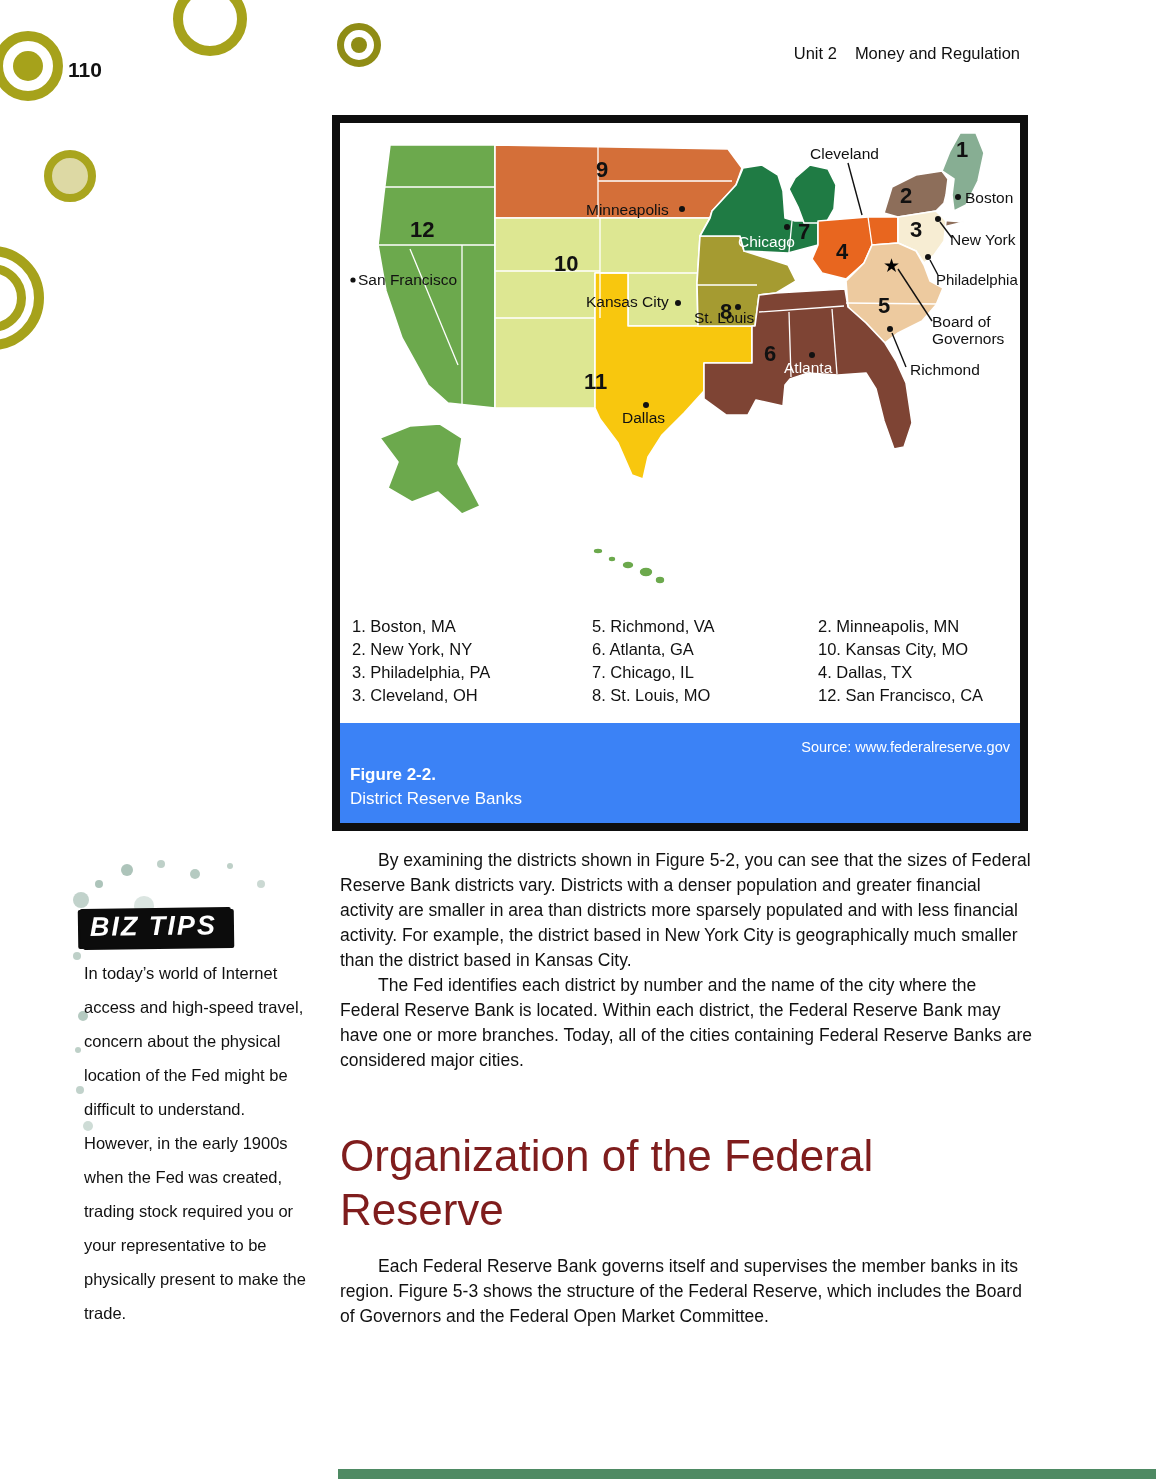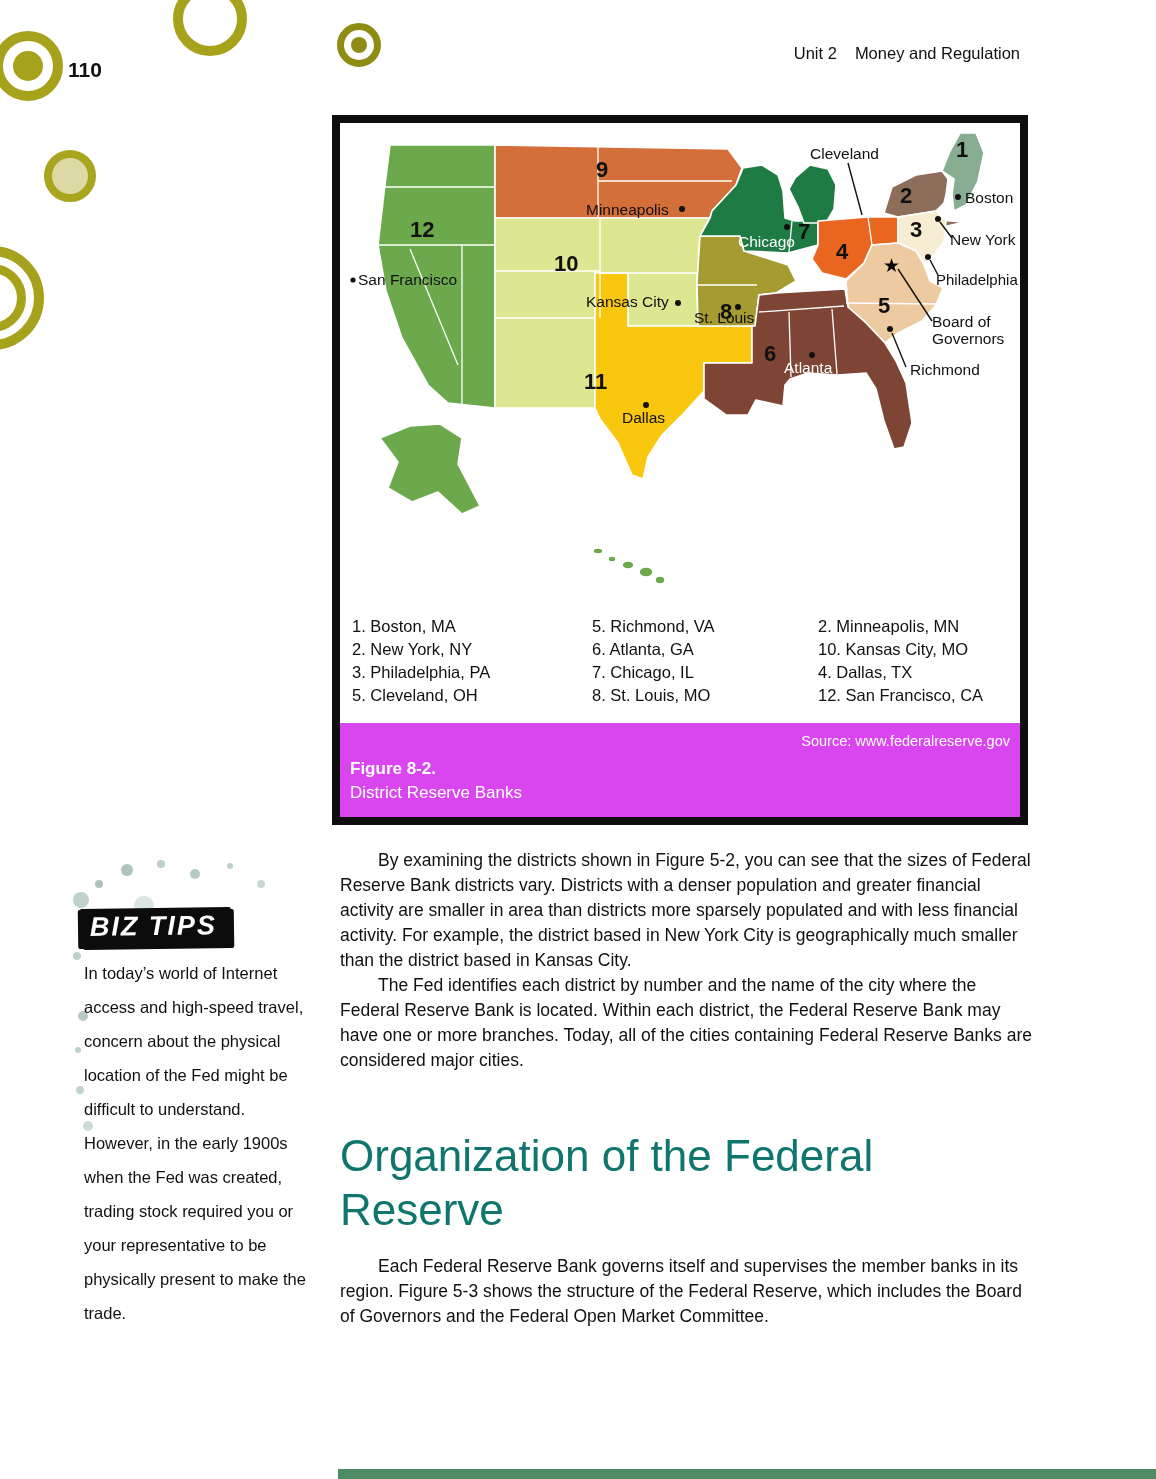--- a/index.html
+++ b/index.html
@@ -27,21 +27,21 @@
   figure.fig svg{display:block;}
   .num{font:bold 22px "Liberation Sans", sans-serif;fill:#111;}
   .city{font:15.5px "Liberation Sans", sans-serif;fill:#111;}
   .city.light{fill:#ffffff;}
   .leader{stroke:#111;stroke-width:1.4;}
   .cdot{fill:#111;}
   .legend{display:flex;padding:10px 0 16px 12px;font-size:16.5px;}
   .legend .lcol{line-height:23px;}
   .legend .lc1{width:240px;}
   .legend .lc2{width:226px;}
-  .figbar{background:#d946ef;color:#fff;padding:10px 10px 14px 10px;}
+  .figbar{background:#3b82f6;color:#fff;padding:16px 10px 14px 10px;}
   .src{text-align:right;font-size:14.5px;margin-bottom:10px;}
   .flabel{font-weight:bold;font-size:17px;}
   .fcap{font-size:17px;margin-top:4px;}
   
   .splat{position:absolute;left:95px;top:880px;width:8px;height:8px;border-radius:50%;
     background:rgba(92,138,118,.5);
     box-shadow:
       28px -14px 0 2px rgba(92,138,118,.5),
       62px -20px 0 0 rgba(92,138,118,.4),
       96px -10px 0 1px rgba(92,138,118,.45),
@@ -56,21 +56,21 @@
       -19px 206px 0 0 rgba(92,138,118,.38),
       -11px 242px 0 1px rgba(92,138,118,.3);}
   .biztitle{position:absolute;left:80px;top:908px;background:#0c0c0c;color:#fff;
     font-size:27px;font-weight:bold;font-style:italic;letter-spacing:2px;
     padding:3px 14px 5px 10px;transform:rotate(-0.8deg);border-radius:2px;
     box-shadow:3px 2px 0 0 #0c0c0c, -2px 1px 0 0 #0c0c0c;}
   .biztext{position:absolute;left:84px;top:956px;width:228px;font-size:16.5px;line-height:34px;}
   
   .maintext{position:absolute;left:340px;top:848px;width:694px;font-size:17.5px;line-height:25px;}
   .maintext p{margin:0;text-indent:38px;}
-  .maintext h1{margin:56px 0 18px 0;font-size:44px;line-height:1.22;font-weight:400;color:#0f766e;}
+  .maintext h1{margin:56px 0 18px 0;font-size:44px;line-height:1.22;font-weight:400;color:#7f1d1d;}
   
   .botbar{position:absolute;left:338px;right:0;bottom:0;height:10px;background:#4e8a63;}
 </style>
 </head>
 <body>
 
 <div class="ring" id="ring1"></div>
 <div class="ring" id="ring1dot"></div>
 <div class="ring" id="ring2"></div>
 <div class="ring" id="ring3"></div>
@@ -178,39 +178,39 @@
       <text class="city" x="592" y="221">Governors</text>
       <text x="543" y="149" style="font-size:19px">★</text>
     </g>
   </svg>
 
   <div class="legend">
     <div class="lcol lc1">
       <div>1. Boston, MA</div>
       <div>2. New York, NY</div>
       <div>3. Philadelphia, PA</div>
-      <div>5. Cleveland, OH</div>
+      <div>3. Cleveland, OH</div>
     </div>
     <div class="lcol lc2">
       <div>5. Richmond, VA</div>
       <div>6. Atlanta, GA</div>
       <div>7. Chicago, IL</div>
       <div>8. St. Louis, MO</div>
     </div>
     <div class="lcol lc3">
       <div>2. Minneapolis, MN</div>
       <div>10. Kansas City, MO</div>
       <div>4. Dallas, TX</div>
       <div>12. San Francisco, CA</div>
     </div>
   </div>
 
   <div class="figbar">
     <div class="src">Source: www.federalreserve.gov</div>
-    <div class="flabel">Figure 8-2.</div>
+    <div class="flabel">Figure 2-2.</div>
     <div class="fcap">District Reserve Banks</div>
   </div>
 </figure>
 
 <div class="splat"></div>
 <div class="biztitle">BIZ TIPS</div>
 <div class="biztext">In today’s world of Internet access and high-speed travel, concern about the physical location of the Fed might be difficult to understand. However, in the early 1900s when the Fed was created, trading stock required you or your representative to be physically present to make the trade.</div>
 
 <div class="maintext">
   <p>By examining the districts shown in Figure 5-2, you can see that the sizes of Federal Reserve Bank districts vary. Districts with a denser population and greater financial activity are smaller in area than districts more sparsely populated and with less financial activity. For example, the district based in New York City is geographically much smaller than the district based in Kansas City.</p>

